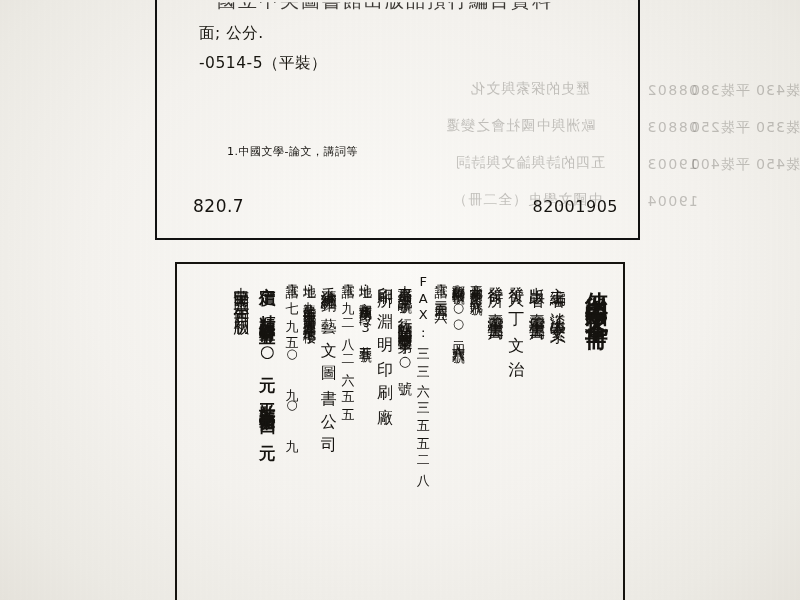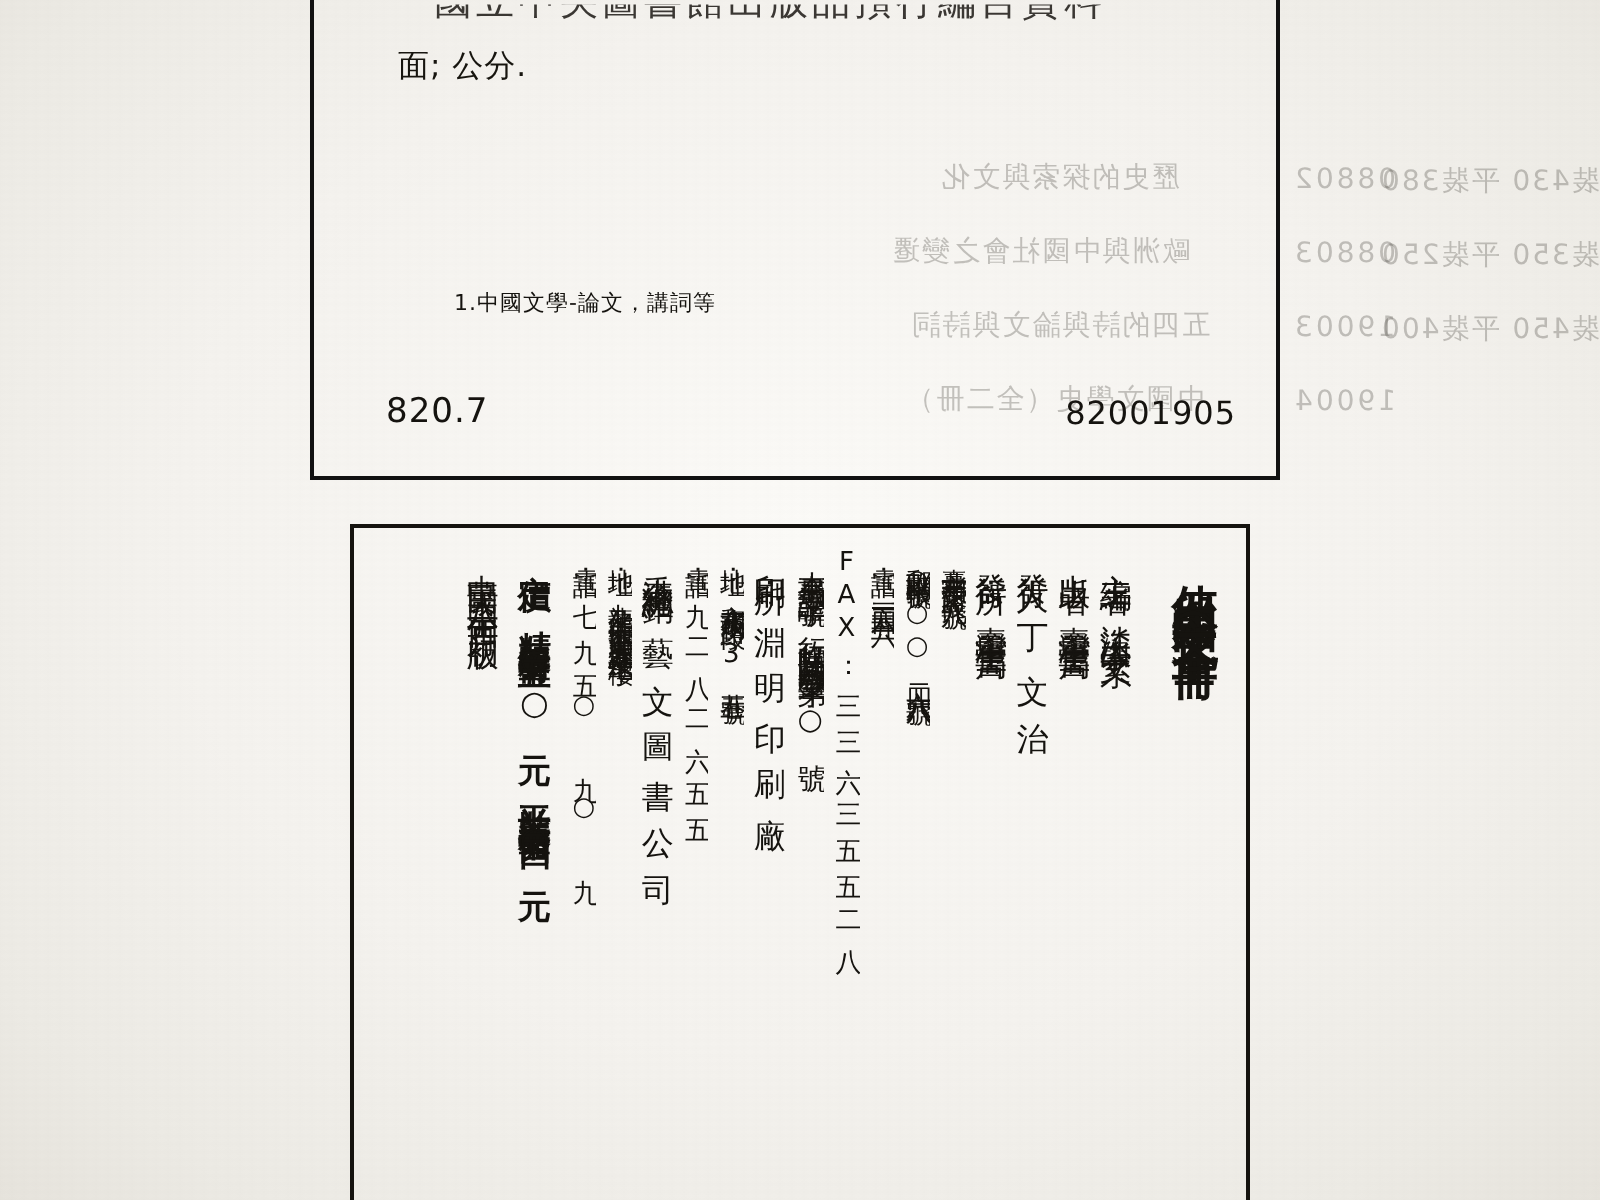--- a/index.html
+++ b/index.html
@@ -209,20 +209,21 @@
     <div class="bleed" style="left:452px; top:191px;">
       <span>中國文學史（全二冊）</span>
     </div>
   </div>
 
   <div class="cip-box">
     <div class="cip-inner">
       <div class="cip-title-strip">國立中央圖書館出版品預行編目資料</div>
       <div style="height:18px"></div>
       <div class="cip-line indent1">面;  公分.</div>
+      <div class="cip-line indent3">-0514-5（平裝）</div>
       <div class="cip-subject">1.中國文學-論文，講詞等</div>
       <div class="cip-class">820.7</div>
       <div class="cip-cardno">82001905</div>
     </div>
   </div>
 
   <div class="colophon">
 
     <div class="vcol title">俠與中國文化（全一冊）</div>
 

